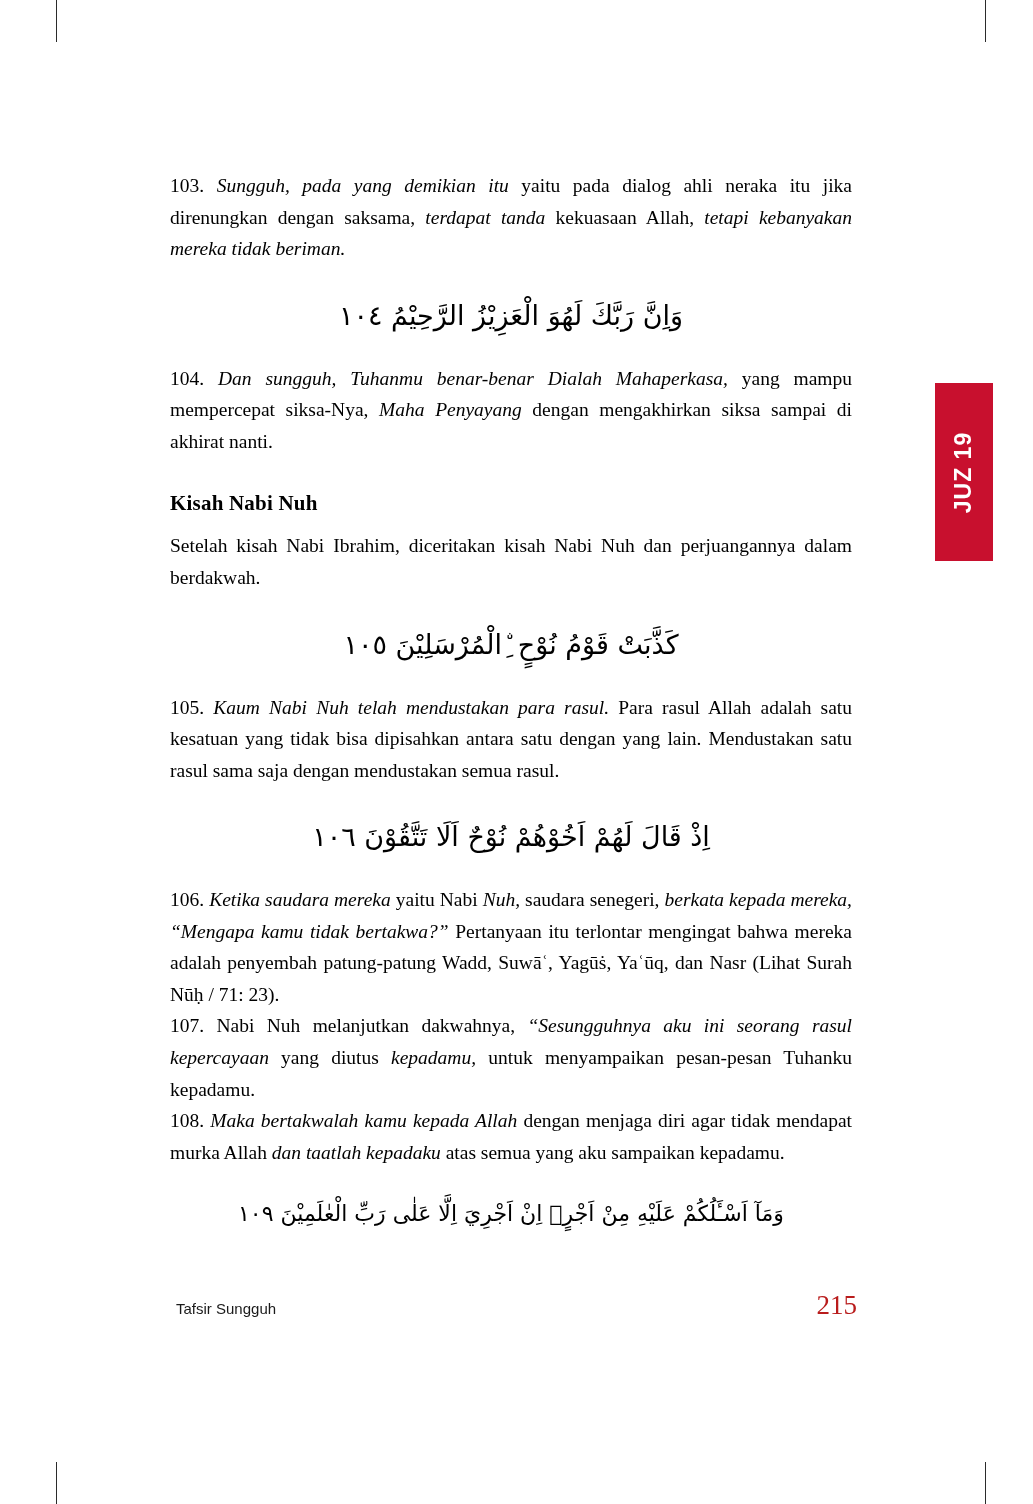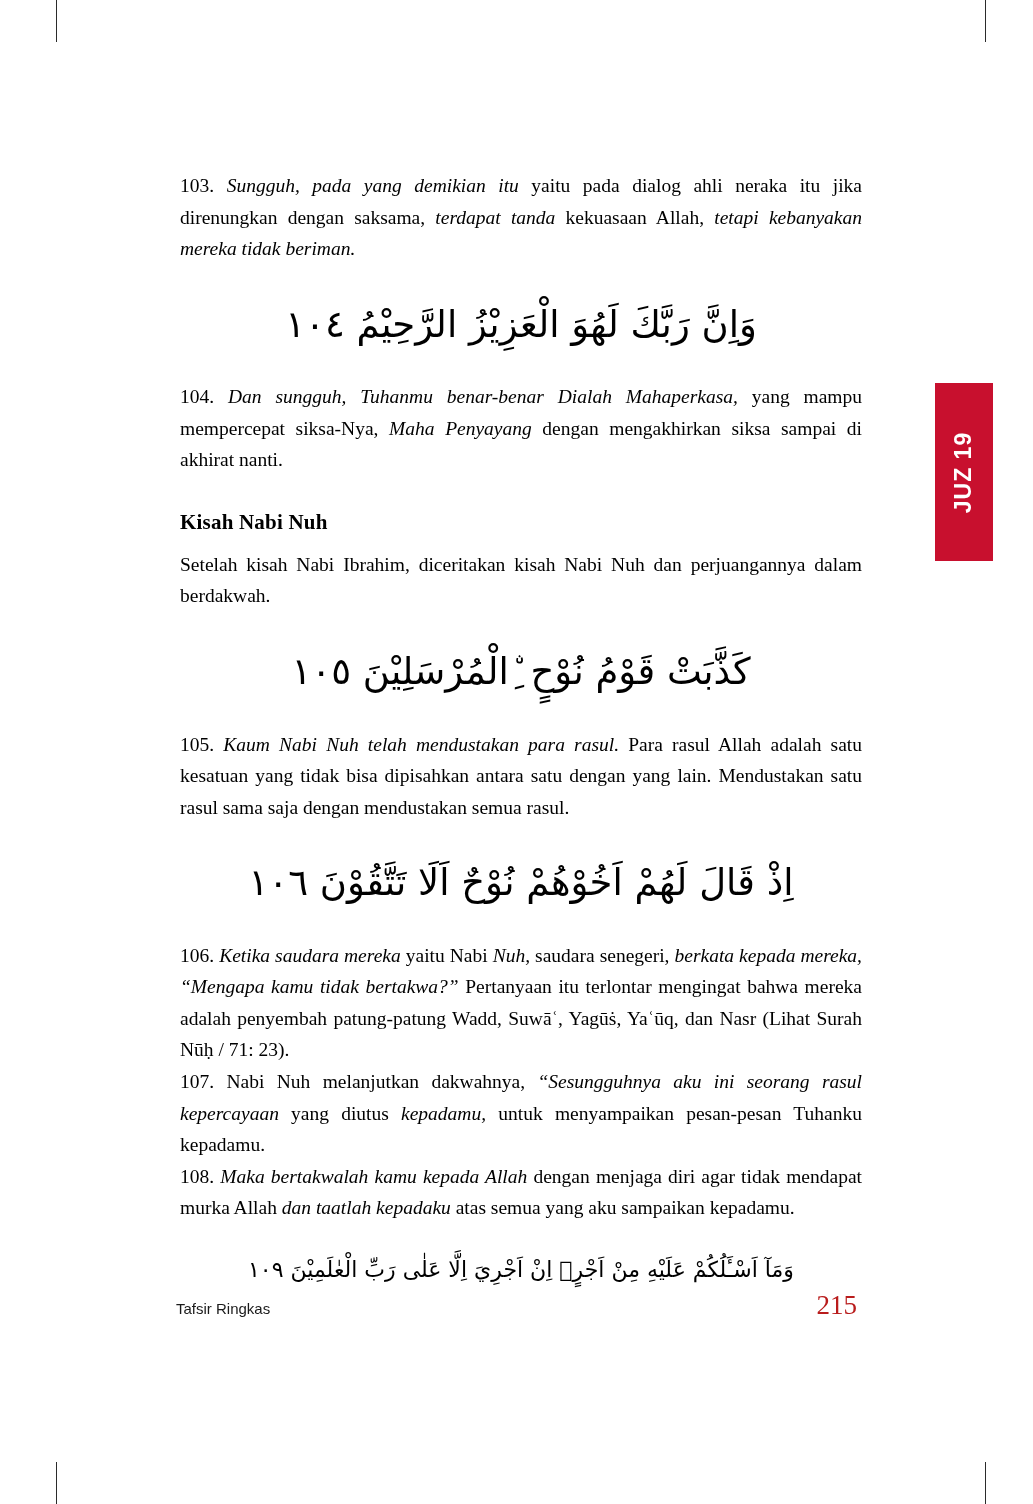--- a/index.html
+++ b/index.html
@@ -18,40 +18,40 @@
 
   
   .crop {
     position: absolute;
     background: #2b2b2b;
   }
   .crop.v { width: 1px; height: 42px; }
 
   .page {
     position: absolute;
-    left: 180px;
+    left: 170px;
     top: 170px;
     width: 682px;
   }
 
   .para {
     font-size: 19.5px;
     line-height: 1.62;
     text-align: justify;
     margin: 0 0 0 0;
     hyphens: auto;
   }
   .block-gap-sm { height: 14px; }
   .block-gap-lg { height: 34px; }
 
   .arabic {
     font-family: "DejaVu Sans", sans-serif;
     direction: rtl;
     text-align: center;
-    font-size: 37px;
+    font-size: 27px;
     line-height: 1.85;
     margin: 0;
     color: #000;
     white-space: nowrap;
   }
   .ayah-line {
     text-align: center;
     margin: 26px 0 22px 0;
   }
 
@@ -153,15 +153,15 @@
 
   <p class="para"><span>108. <i>Maka bertakwalah kamu kepada Allah</i> dengan menjaga diri agar tidak mendapat murka Allah <i>dan taatlah kepadaku</i> atas semua yang aku sampaikan kepadamu.</span></p>
 
   <div class="ayah-line">
     <p class="arabic" style="font-size:22px;">وَمَآ اَسْـَٔلُكُمْ عَلَيْهِ مِنْ اَجْرٍۚ اِنْ اَجْرِيَ اِلَّا عَلٰى رَبِّ الْعٰلَمِيْنَ ١٠٩</p>
   </div>
 
 </div>
 
 <div class="footer">
-  <div class="footer-left">Tafsir Ringkas</div>
+  <div class="footer-left">Tafsir Sungguh</div>
   <div class="footer-right">215</div>
 </div>
 
 </body></html>

